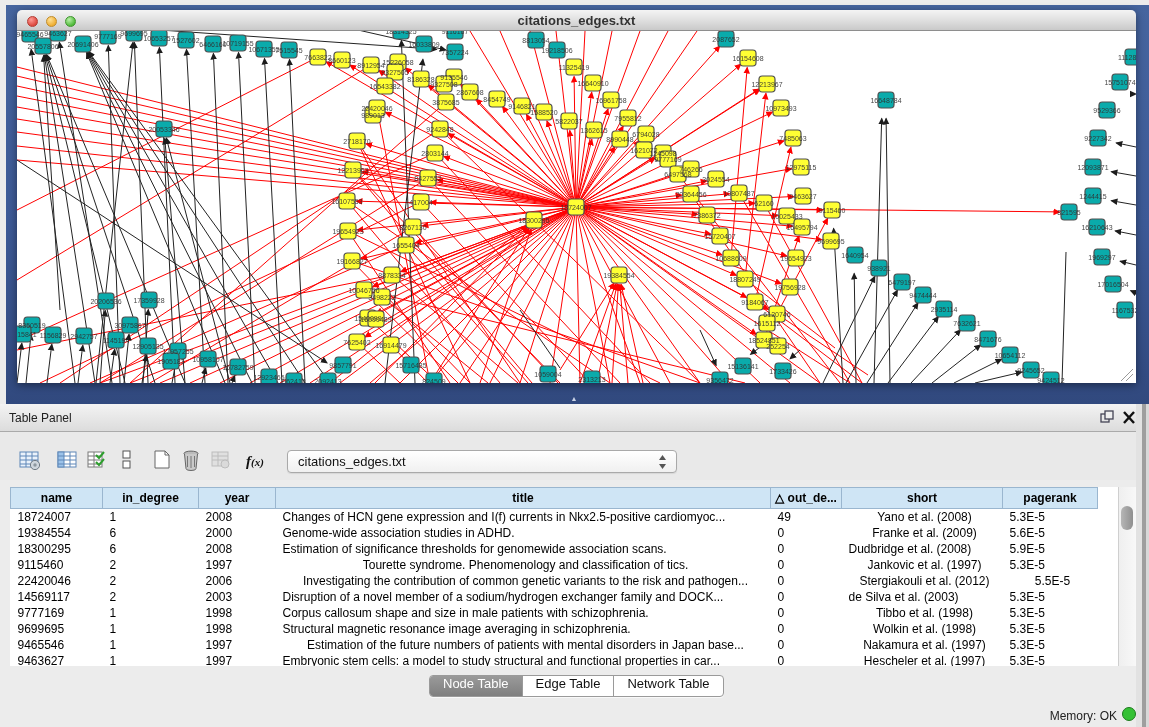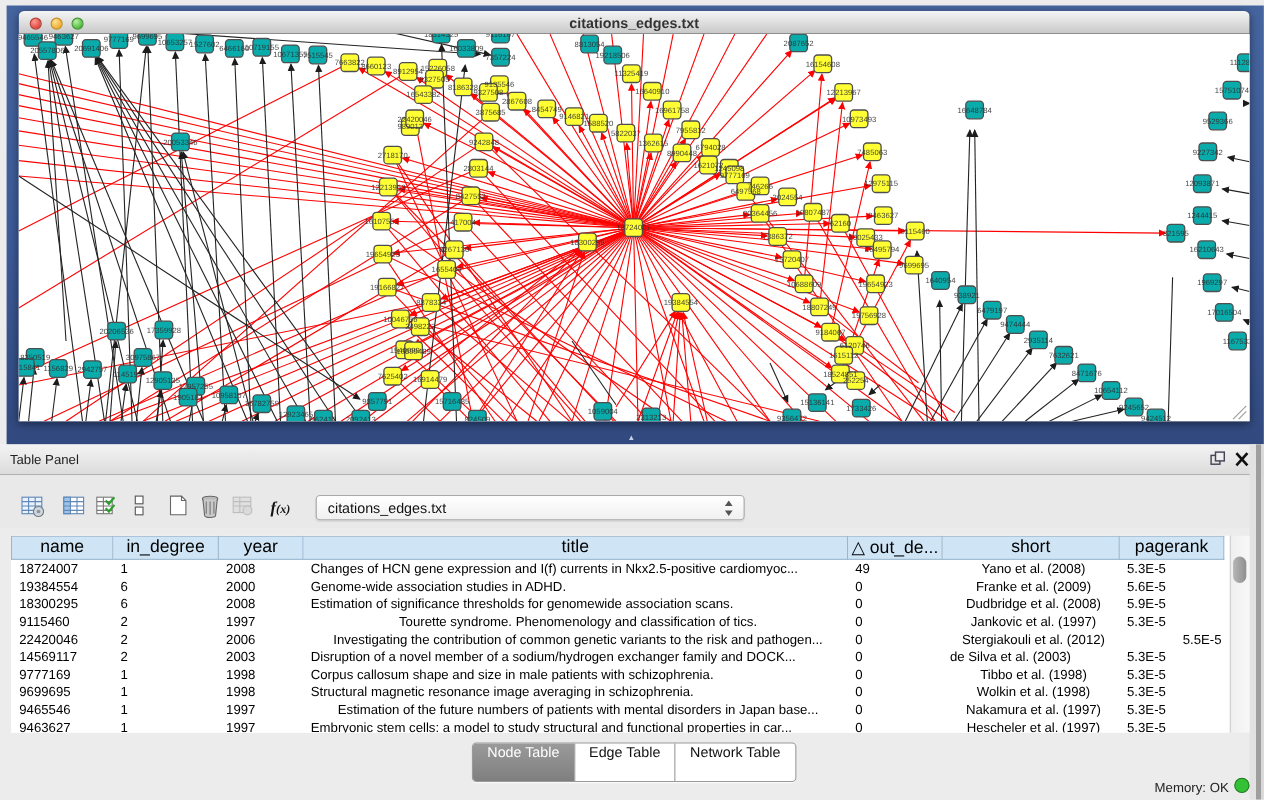--- a/index.html
+++ b/index.html
@@ -5,26 +5,26 @@
 .abs{position:absolute}
 .appblue{left:6px;top:5px;width:1143px;height:399px;background:linear-gradient(180deg,#46659f 0%,#3d5a97 55%,#31497e 100%)}
 .win{left:17px;top:10px;width:1119px;height:373px;border-radius:5px 5px 0 0;box-shadow:0 2px 8px rgba(0,0,0,.45)}
 .titlebar{left:17px;top:10px;width:1119px;height:21px;border-radius:5px 5px 0 0;background:linear-gradient(180deg,#f4f4f4 0%,#e2e2e2 45%,#c9c9c9 100%);border-bottom:1px solid #8e8e8e;text-align:center;font-size:13px;font-weight:bold;color:#333;line-height:21px}
 .tl{top:16px;width:11px;height:11px;border-radius:50%}
 .panelhdr{left:0;top:404px;width:1149px;height:28px;background:linear-gradient(180deg,#f3f3f3,#dcdcdc);border-bottom:1px solid #aaa;font-size:12px;color:#222;line-height:28px;padding-left:9px}
 .toolrow{left:0;top:432px;width:1136px;height:48px;background:#e9e9e9}
 .sidebar{left:1136px;top:404px;width:13px;height:323px;background:linear-gradient(90deg,#e2e2e2 0,#e2e2e2 6px,#9e9e9e 6px,#9e9e9e 10px,#d8d8d8 10px)}
 .ddl{left:287px;top:450px;width:390px;height:23px;background:linear-gradient(180deg,#fff,#f0f0f0);border:1px solid #a9a9a9;border-radius:4px;font-size:13px;color:#111;line-height:21px;padding-left:10px;box-shadow:0 1px 1px rgba(0,0,0,.08)}
 table.dt{border-collapse:collapse;font-size:12px;table-layout:fixed;background:#fff}
-table.dt th{background:#cfe5f5;border:1px solid #9ab6cf;font-weight:normal;font-size:16px;height:21px;padding:0 3px;overflow:hidden;white-space:nowrap}
+table.dt th{background:#cfe5f5;border:1px solid #9ab6cf;font-weight:bold;font-size:12px;height:21px;padding:0 3px;overflow:hidden;white-space:nowrap}
 table.dt td{height:16px;padding:0 2px 0 7px;white-space:nowrap;overflow:hidden;border:none}
 .twrap{position:absolute;left:10px;top:487px;width:1108px;height:179px;overflow:hidden;background:#fff}
 .vsb{left:1118px;top:487px;width:18px;height:179px;background:linear-gradient(90deg,#efefef,#f8f8f8);border-left:1px solid #cfcfcf}
 .vthumb{left:1121px;top:506px;width:12px;height:24px;border-radius:6px;background:linear-gradient(90deg,#b6b6b6,#8f8f8f);}
-.tabs{left:429px;top:675px;height:36px;border:1px solid #9a9a9a;border-radius:4px;background:#fff;font-size:13px;display:flex;box-shadow:0 1px 0 rgba(255,255,255,.7)}
+.tabs{left:429px;top:675px;height:22px;border:1px solid #9a9a9a;border-radius:4px;background:#fff;font-size:13px;display:flex;box-shadow:0 1px 0 rgba(255,255,255,.7)}
 .tab{padding:0 13px;line-height:16px;color:#111}
 .tab.sel{background:linear-gradient(180deg,#9a9a9a,#7f7f7f);color:#fff;border-radius:3px 0 0 3px}
 .tab+.tab{border-left:1px solid #9a9a9a}
 .mem{right:32px;top:709px;font-size:12px;color:#222}
 .memdot{left:1122px;top:707px;width:14px;height:14px;border-radius:50%;background:#35c135;border:1px solid #1d7a1d}
 </style></head><body>
 <div class="abs appblue"></div>
 <div class="abs win"></div>
 <div class="abs" style="left:17px;top:31px;width:1119px;height:352px;background:#fff;overflow:hidden">
     <svg width="1119" height="352" viewBox="17 31 1119 352" style="display:block;background:#fff">
@@ -658,40 +658,40 @@
           <td style="text-align:left">0</td>
           <td style="text-align:center">Franke et al. (2009)</td>
           <td style="text-align:left">5.6E-5</td>
         </tr>
         <tr>
           <td style="text-align:left">18300295</td>
           <td style="text-align:left">6</td>
           <td style="text-align:left">2008</td>
           <td style="text-align:left">Estimation of significance thresholds for genomewide association scans.</td>
           <td style="text-align:left">0</td>
-          <td style="text-align:center">Dudbridge et al. (2008)</td>
+          <td style="">Dudbridge et al. (2008)</td>
           <td style="text-align:left">5.9E-5</td>
         </tr>
         <tr>
           <td style="text-align:left">9115460</td>
           <td style="text-align:left">2</td>
           <td style="text-align:left">1997</td>
           <td style="text-align:center">Tourette syndrome. Phenomenology and classification of tics.</td>
           <td style="text-align:left">0</td>
           <td style="text-align:center">Jankovic et al. (1997)</td>
           <td style="text-align:left">5.3E-5</td>
         </tr>
         <tr>
           <td style="text-align:left">22420046</td>
           <td style="text-align:left">2</td>
           <td style="text-align:left">2006</td>
           <td style="text-align:center">Investigating the contribution of common genetic variants to the risk and pathogen...</td>
           <td style="text-align:left">0</td>
           <td style="text-align:center">Stergiakouli et al. (2012)</td>
-          <td style="text-align:right">5.5E-5</td>
+          <td style="text-align:center">5.5E-5</td>
         </tr>
         <tr>
           <td style="text-align:left">14569117</td>
           <td style="text-align:left">2</td>
           <td style="text-align:left">2003</td>
           <td style="text-align:left">Disruption of a novel member of a sodium/hydrogen exchanger family and DOCK...</td>
           <td style="text-align:left">0</td>
           <td style="text-align:left">de Silva et al. (2003)</td>
           <td style="text-align:left">5.3E-5</td>
         </tr>

